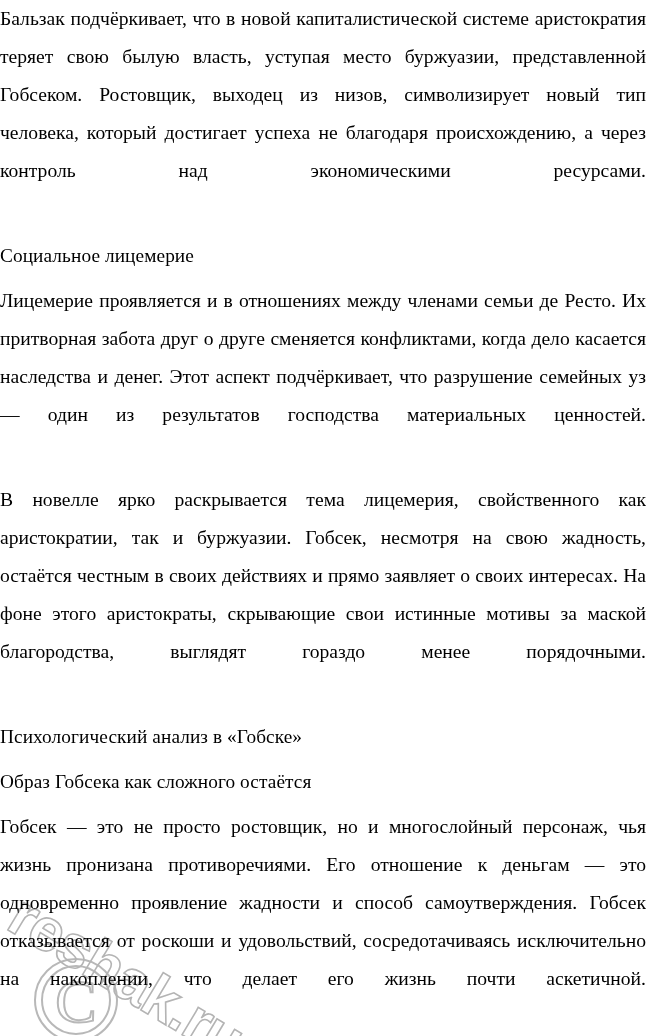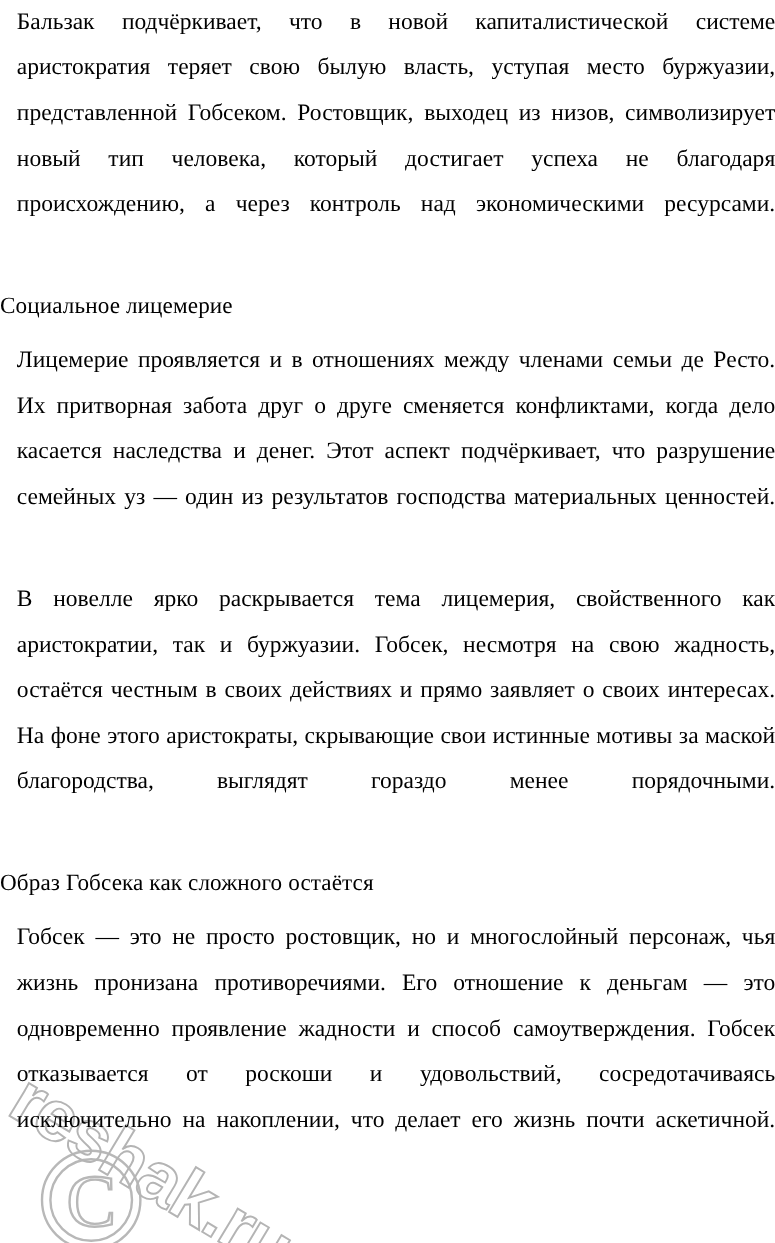--- a/index.html
+++ b/index.html
@@ -23,21 +23,21 @@
     position: absolute;
     left: 0;
     top: 0;
     width: 646px;
     padding: 0;
     box-sizing: border-box;
     z-index: 2;
   }
 
   p.para {
-    margin: 0 0 9px 14px;
+    margin: 0 0 9px 0;
     font-size: 19.6px;
     line-height: 38px;
     text-align: justify;
     text-justify: inter-word;
     word-spacing: 0.01em;
     -webkit-hyphens: none;
     hyphens: none;
   }
 
   
@@ -118,19 +118,20 @@
   <div id="doc-body">
 
     <p class="para">Бальзак подчёркивает, что в новой капиталистической системе аристократия теряет свою былую власть, уступая место буржуазии, представленной Гобсеком. Ростовщик, выходец из низов, символизирует новый тип человека, который достигает успеха не благодаря происхождению, а через контроль над экономическими ресурсами.</p>
 
     <h2 class="heading">Социальное лицемерие</h2>
 
     <p class="para">Лицемерие проявляется и в отношениях между членами семьи де Ресто. Их притворная забота друг о друге сменяется конфликтами, когда дело касается наследства и денег. Этот аспект подчёркивает, что разрушение семейных уз — один из результатов господства материальных ценностей.</p>
 
     <p class="para">В новелле ярко раскрывается тема лицемерия, свойственного как аристократии, так и буржуазии. Гобсек, несмотря на свою жадность, остаётся честным в своих действиях и прямо заявляет о своих интересах. На фоне этого аристократы, скрывающие свои истинные мотивы за маской благородства, выглядят гораздо менее порядочными.</p>
 
+    <h2 class="heading">Психологический анализ в «Гобске»</h2>
 
     <h2 class="heading tight-top">Образ Гобсека как сложного остаётся</h2>
 
     <p class="para">Гобсек — это не просто ростовщик, но и многослойный персонаж, чья жизнь пронизана противоречиями. Его отношение к деньгам — это одновременно проявление жадности и способ самоутверждения. Гобсек отказывается от роскоши и удовольствий, сосредотачиваясь исключительно на накоплении, что делает его жизнь почти аскетичной.</p>
 
   </div>
 </div>
 
 </body></html>

